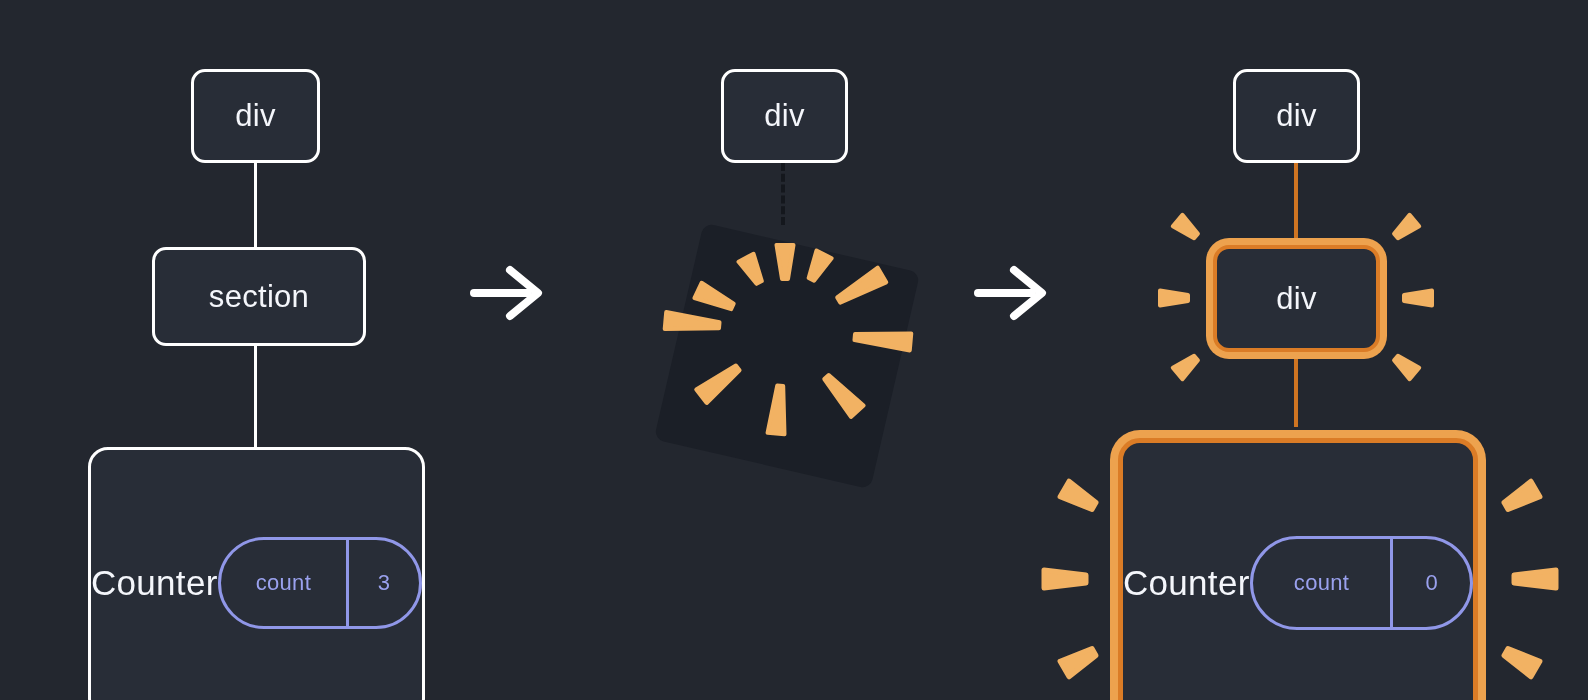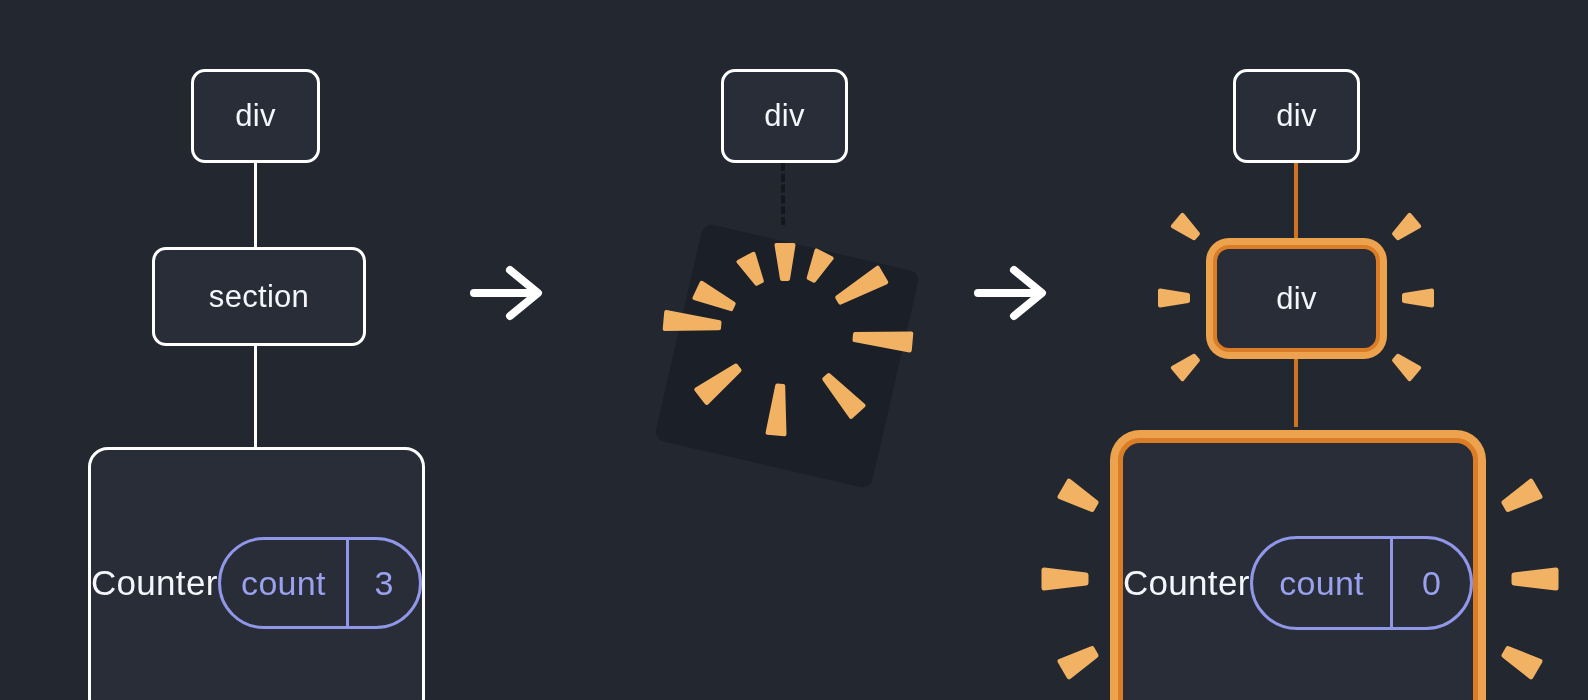--- a/index.html
+++ b/index.html
@@ -30,21 +30,21 @@
     border-radius:22px;
   }
   .connector { position:absolute; width:3px; background:#ffffff; }
   .connector.orange { width:4px; background:#cf7522; }
   .connector.dashed { width:0; background:none; border-left:4px dashed #14171d; }
   .pill {
     box-sizing:border-box; display:flex;
     border:3px solid #9097e8; border-radius:999px;
     color:#9aa1ee; overflow:hidden; background:transparent;
   }
-  .pill .cell { display:flex; align-items:center; justify-content:center; font-size:34px; }
+  .pill .cell { display:flex; align-items:center; justify-content:center; font-size:22px; }
   .pill .key { flex:1.8; border-right:3px solid #9097e8; }
   .pill .val { flex:1; }
   svg { position:absolute; display:block; }
 </style>
 </head>
 <body>
 
 <div id="canvas">
 
   <section>

